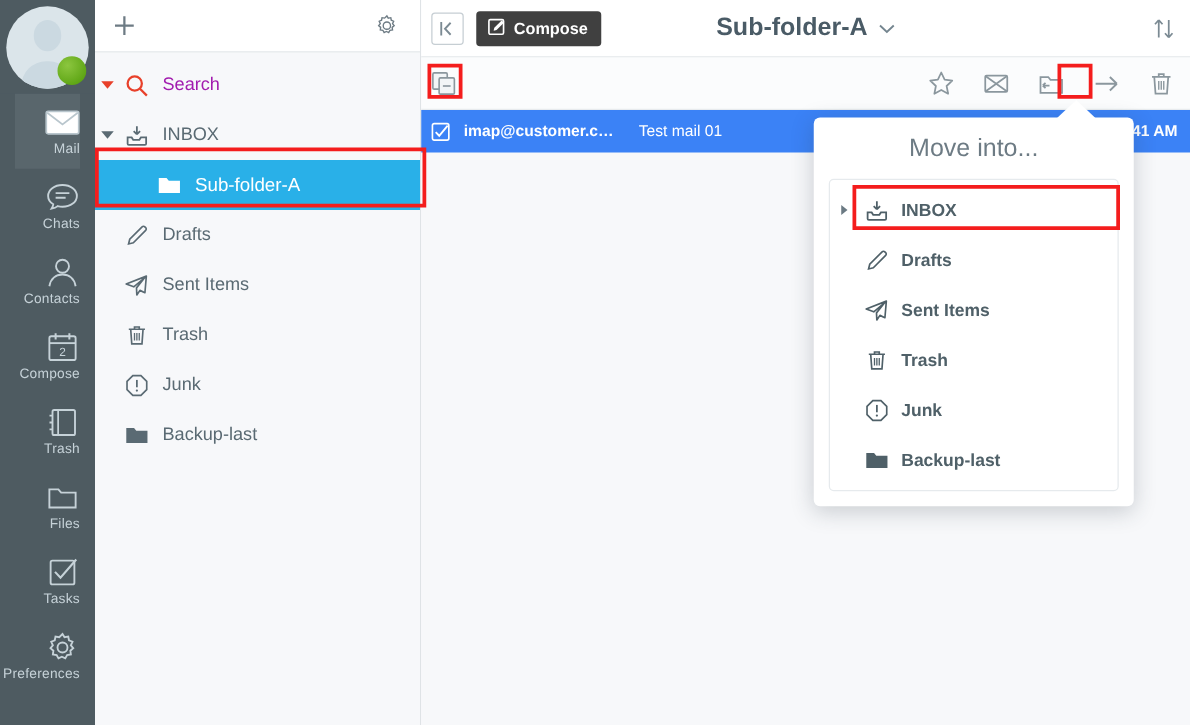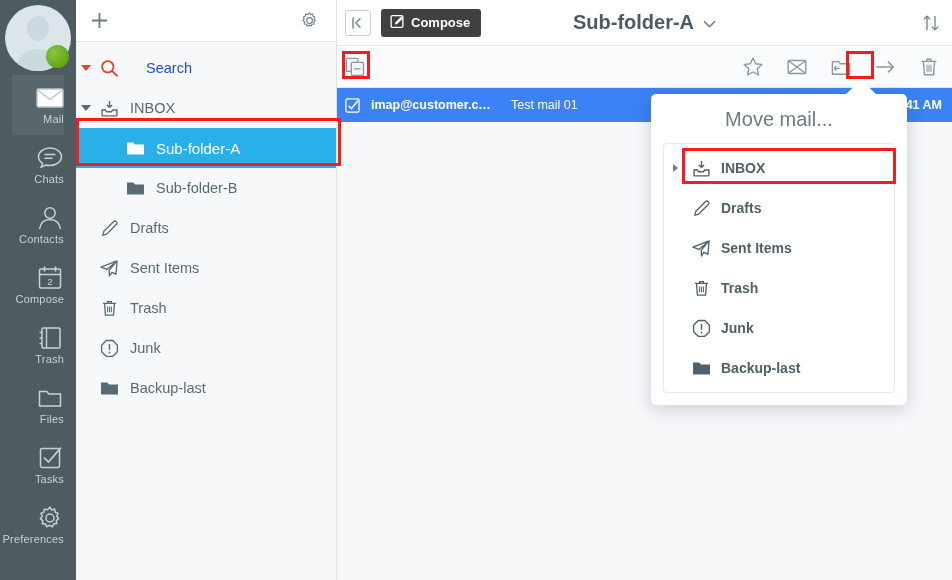--- a/index.html
+++ b/index.html
@@ -74,21 +74,21 @@
   }
   .f-row .caret i {
     width: 0; height: 0; border-left: 5px solid transparent;
     border-right: 5px solid transparent; border-top: 6px solid currentColor;
     display: block;
   }
   .f-row .fic { width: 26px; flex: none; display: flex; justify-content: center; }
   .f-row .fic svg { display: block; }
   .f-row .flabel { padding-left: 8px; white-space: nowrap; }
   .f-row.search { color: #e8402a; }
-  .f-row.search .flabel { color: #1d4ed8; margin-left: 16px; }
+  .f-row.search .flabel { color: #a21caf; }
   .f-row.indent { padding-left: 46px; }
   .f-row.lvl1 { padding-left: 20px; }
   .f-row.selected { background: #29b0e8; color: #fff; }
   .f-row.selected .flabel { color: #fff; font-size: 15px; }
   .hl-box {
     position: absolute; border: 3px solid #f41d1d; pointer-events: none;
   }
 
   
   .main { flex: 1; height: 580px; display: flex; flex-direction: column; background: #f7f8fa; position: relative; }
@@ -314,28 +314,20 @@
 
       <div class="f-row indent selected">
         <span class="fic">
           <svg width="19" height="16" viewBox="0 0 20 17">
               <path d="M1 15.4V2.6h6.6l1.9 2.3H19v10.5z" fill="#ffffff"></path>
             </svg>
         </span>
         <span class="flabel">Sub-folder-A</span>
       </div>
 
-      <div class="f-row indent">
-        <span class="fic">
-          <svg width="19" height="16" viewBox="0 0 20 17">
-              <path d="M1 15.4V2.6h6.6l1.9 2.3H19v10.5z" fill="#5a6a73"></path>
-            </svg>
-        </span>
-        <span class="flabel">Sub-folder-B</span>
-      </div>
 
       <div class="f-row lvl1">
         <span class="fic">
           <svg width="19" height="19" viewBox="0 0 20 20">
               <path d="M3 17l1-4L14.4 2.6a1.6 1.6 0 012.3 0l.7.7a1.6 1.6 0 010 2.3L7 16z" fill="none" stroke="#5a6a73" stroke-width="1.4"></path>
             </svg>
         </span>
         <span class="flabel">Drafts</span>
       </div>
 
@@ -464,21 +456,21 @@
       <span class="sender">imap@customer.c…</span>
       <span class="subject">Test mail 01</span>
       <span class="time">0:41 AM</span>
     </div>
 
     <div class="list-body"></div>
   </div>
 
   <div class="popup">
     <div class="popup-tip"></div>
-    <div class="popup-title">Move mail...</div>
+    <div class="popup-title">Move into...</div>
     <div class="popup-list">
 
       <div class="p-row">
         <span class="pcaret">
             <i></i>
           </span>
         <span class="pic">
           <svg width="19" height="19" viewBox="0 0 20 20">
               <path d="M2.2 11.5v5.3a1 1 0 001 1h13.6a1 1 0 001-1v-5.3h-4.4l-1.3 2H6.9l-1.3-2z" fill="none" stroke="#4f6068" stroke-width="1.5"></path>
               <path d="M10 2v7m0 0L7.3 6.3M10 9l2.7-2.7" fill="none" stroke="#4f6068" stroke-width="1.5"></path>

